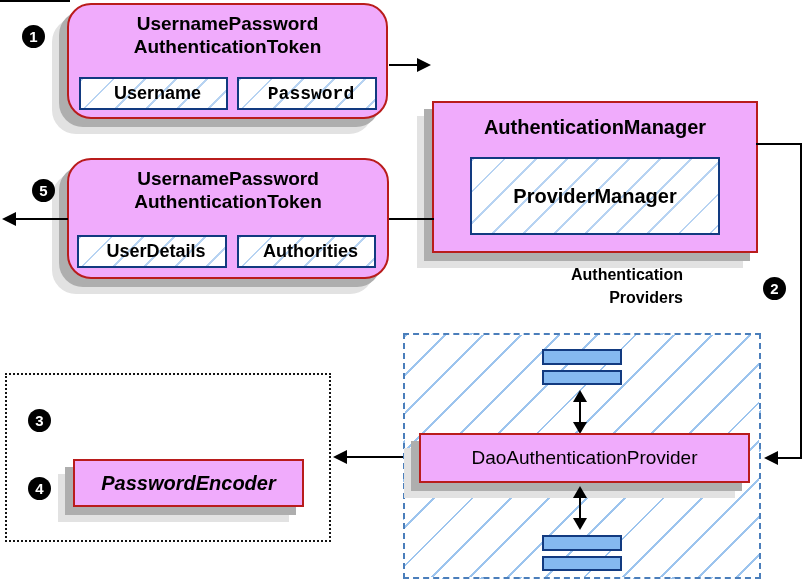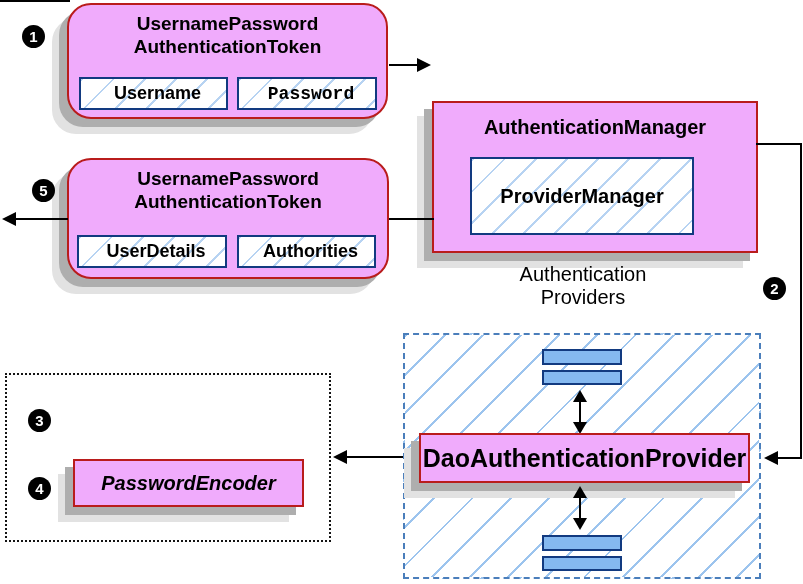--- a/index.html
+++ b/index.html
@@ -25,22 +25,22 @@
     background-color:#ffffff;
     background-image:repeating-linear-gradient(135deg,#9cc4ee 0 2px,transparent 2px 27px);
     border:2px dashed #4a7ebb;
   }
   .dotted-box{border:2px dotted #141414;background:transparent;}
   
   .title2{font-weight:bold;font-size:19px;line-height:23px;text-align:center;padding-top:7px;}
   .mgr-title{font-weight:bold;font-size:20px;text-align:center;padding-top:13px;}
   .cell{display:flex;align-items:center;justify-content:center;font-weight:bold;font-size:18px;padding-left:8px;}
   .cell-lg{display:flex;align-items:center;justify-content:center;font-weight:bold;font-size:20px;}
-  .cell-xl{display:flex;align-items:center;justify-content:center;font-weight:bold;font-size:25px;}
-  .heading{font-weight:normal;font-size:20px;line-height:23px;text-align:center;}
+  .cell-xl{display:flex;align-items:center;justify-content:center;font-weight:normal;font-size:19px;}
+  .heading{font-weight:bold;font-size:16px;line-height:23px;text-align:right;}
   
   .hline{background:#000;height:2px;}
   .vline{background:#000;width:2px;}
   .ah-right{width:0;height:0;border-top:7px solid transparent;border-bottom:7px solid transparent;border-left:14px solid #000;}
   .ah-left{width:0;height:0;border-top:7px solid transparent;border-bottom:7px solid transparent;border-right:14px solid #000;}
   .varrow{width:14px;}
   .varrow .vl{position:absolute;left:6px;top:9px;bottom:9px;width:2px;background:#000;}
   .varrow .up{position:absolute;top:0;left:0;width:0;height:0;border-left:7px solid transparent;border-right:7px solid transparent;border-bottom:12px solid #000;}
   .varrow .dn{position:absolute;bottom:0;left:0;width:0;height:0;border-left:7px solid transparent;border-right:7px solid transparent;border-top:12px solid #000;}
   
@@ -72,21 +72,21 @@
     <div class="abs hatch-white cell" style="left:168px;top:72px;width:140px;height:33px;font-family:Liberation Mono, monospace;">
       <span>Password</span>
     </div>
   </div>
 
   <div class="abs hline" style="left:389px;top:64px;width:29px;"></div>
   <div class="abs ah-right" style="left:417px;top:58px;"></div>
 
   <div class="abs bluebox shadow" style="left:432px;top:69px;width:326px;height:152px;margin-top:32px;">
     <div class="mgr-title">AuthenticationManager</div>
-    <div class="abs hatch-white cell-lg" style="left:36px;top:54px;width:224px;height:78px;">
+    <div class="abs hatch-white cell-lg" style="left:36px;top:54px;width:250px;height:78px;">
       <span>ProviderManager</span>
     </div>
   </div>
 
   <div class="abs hline" style="left:756px;top:143px;width:46px;"></div>
   <div class="abs vline" style="left:800px;top:143px;height:316px;"></div>
   <div class="abs hline" style="left:777px;top:457px;width:25px;"></div>
   <div class="abs ah-left" style="left:764px;top:451px;"></div>
   <div class="abs badge" style="left:763px;top:277px;">
     <span>2</span>

